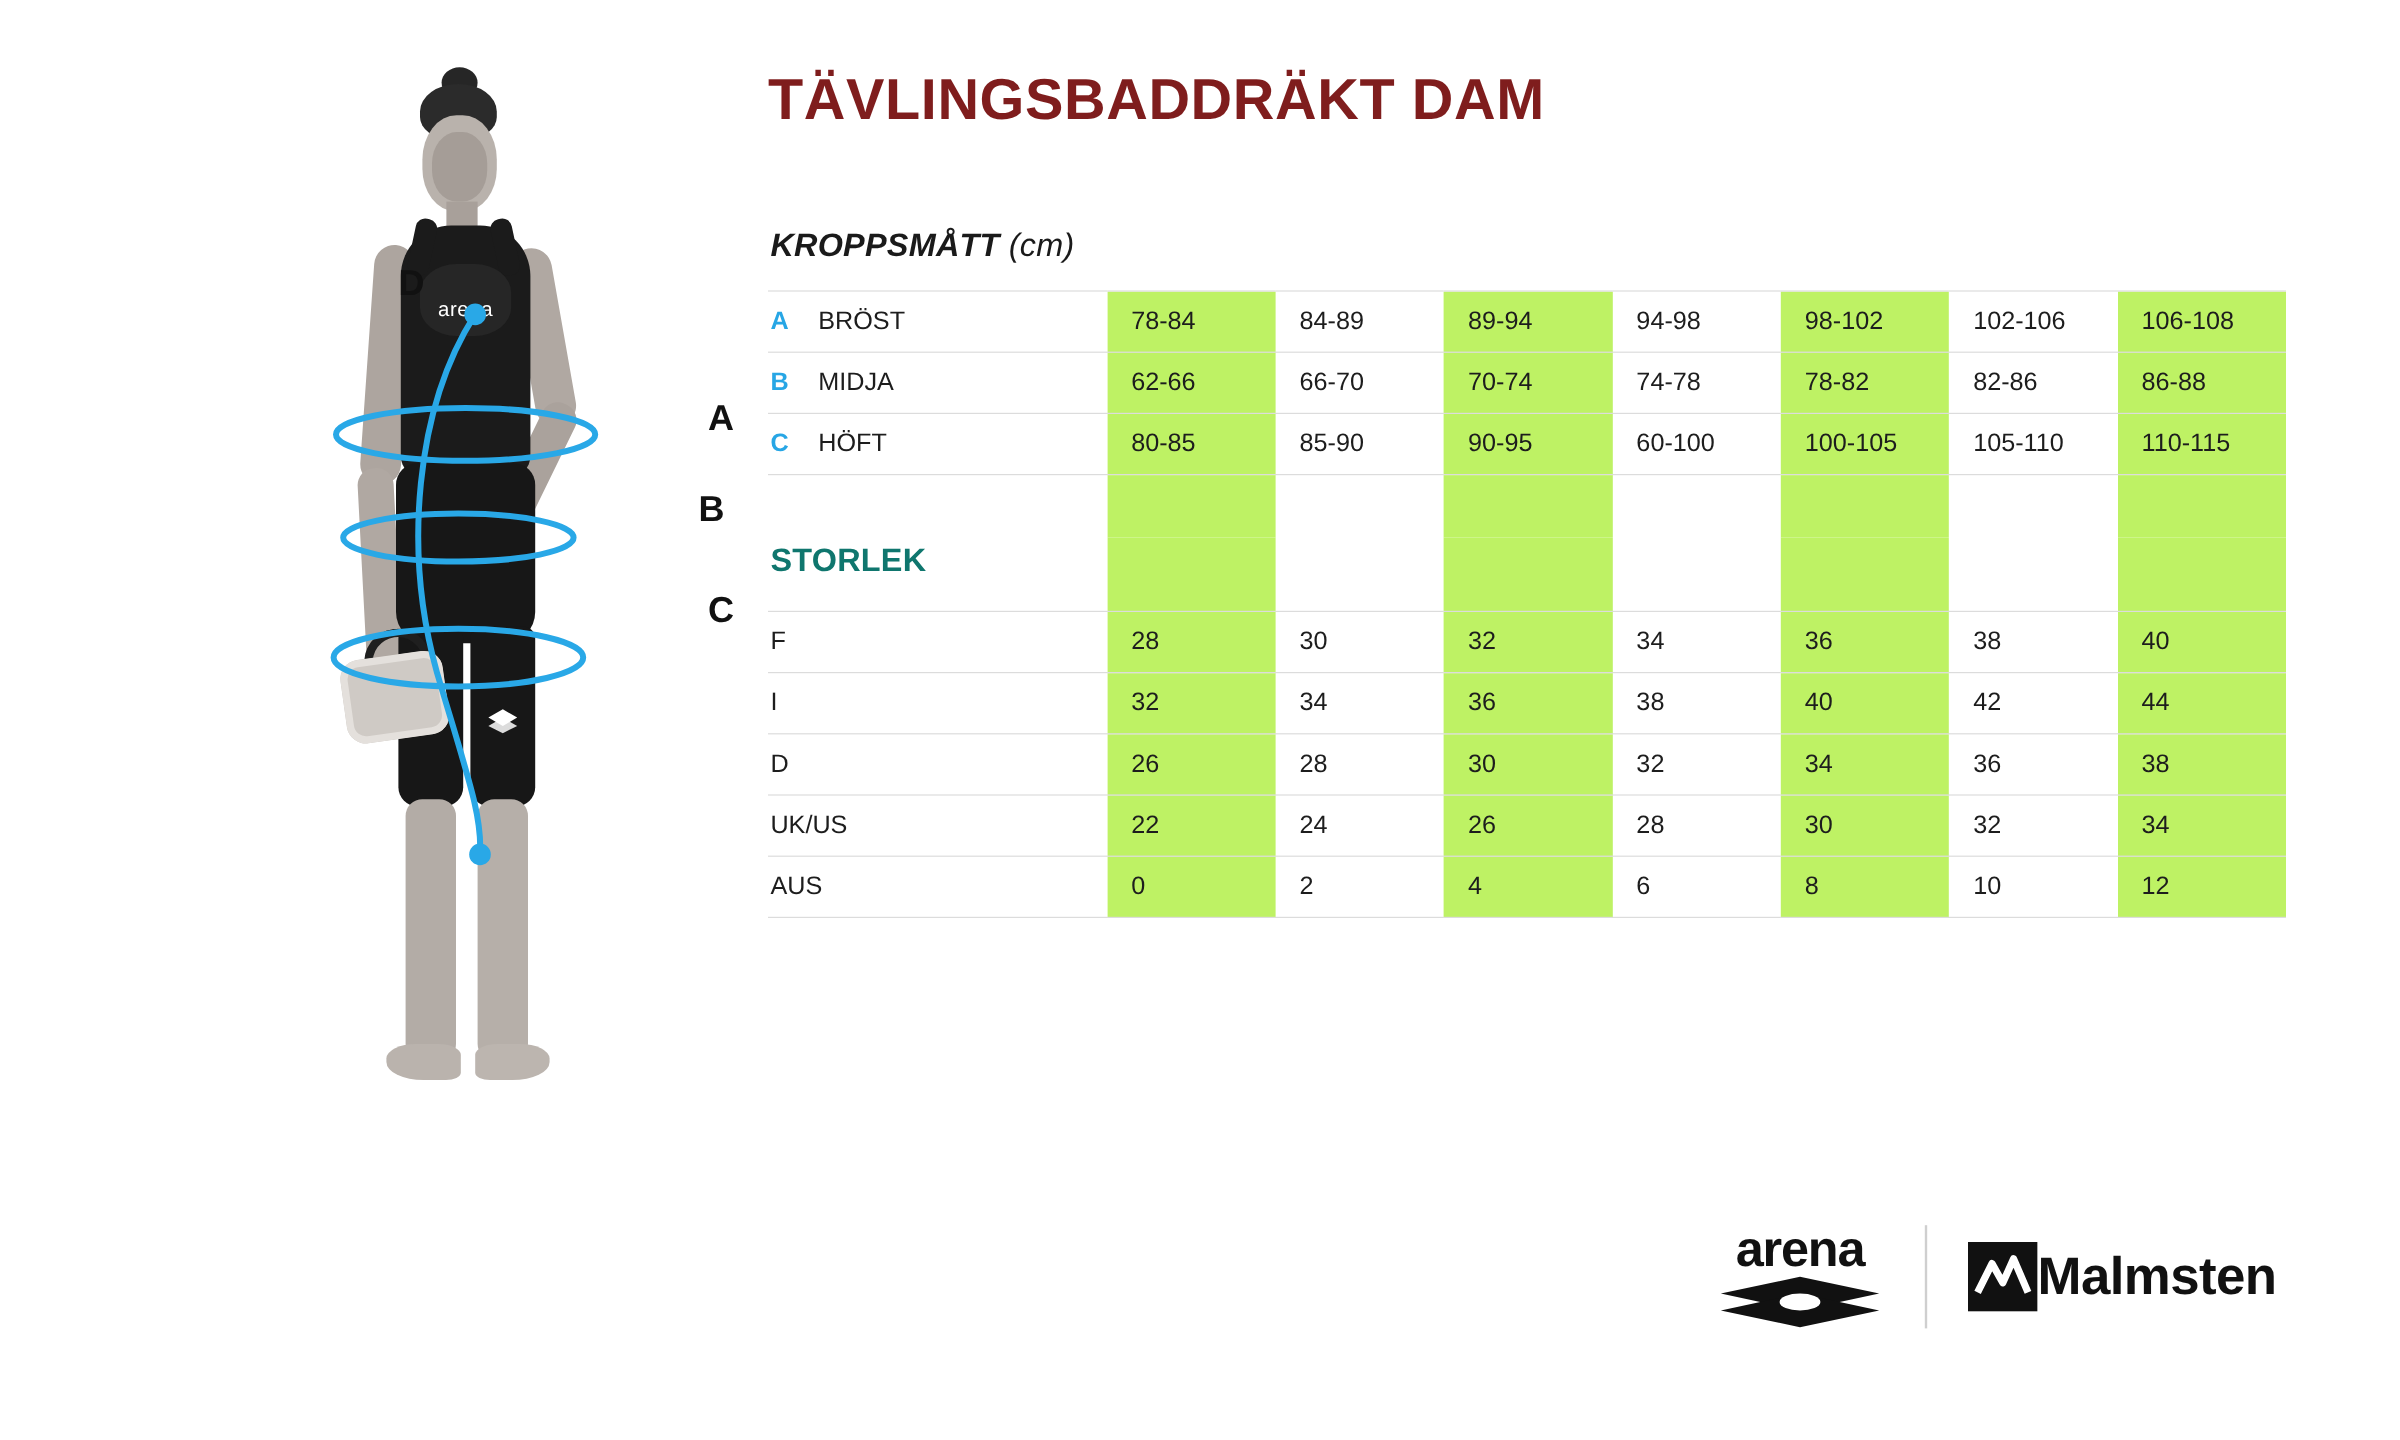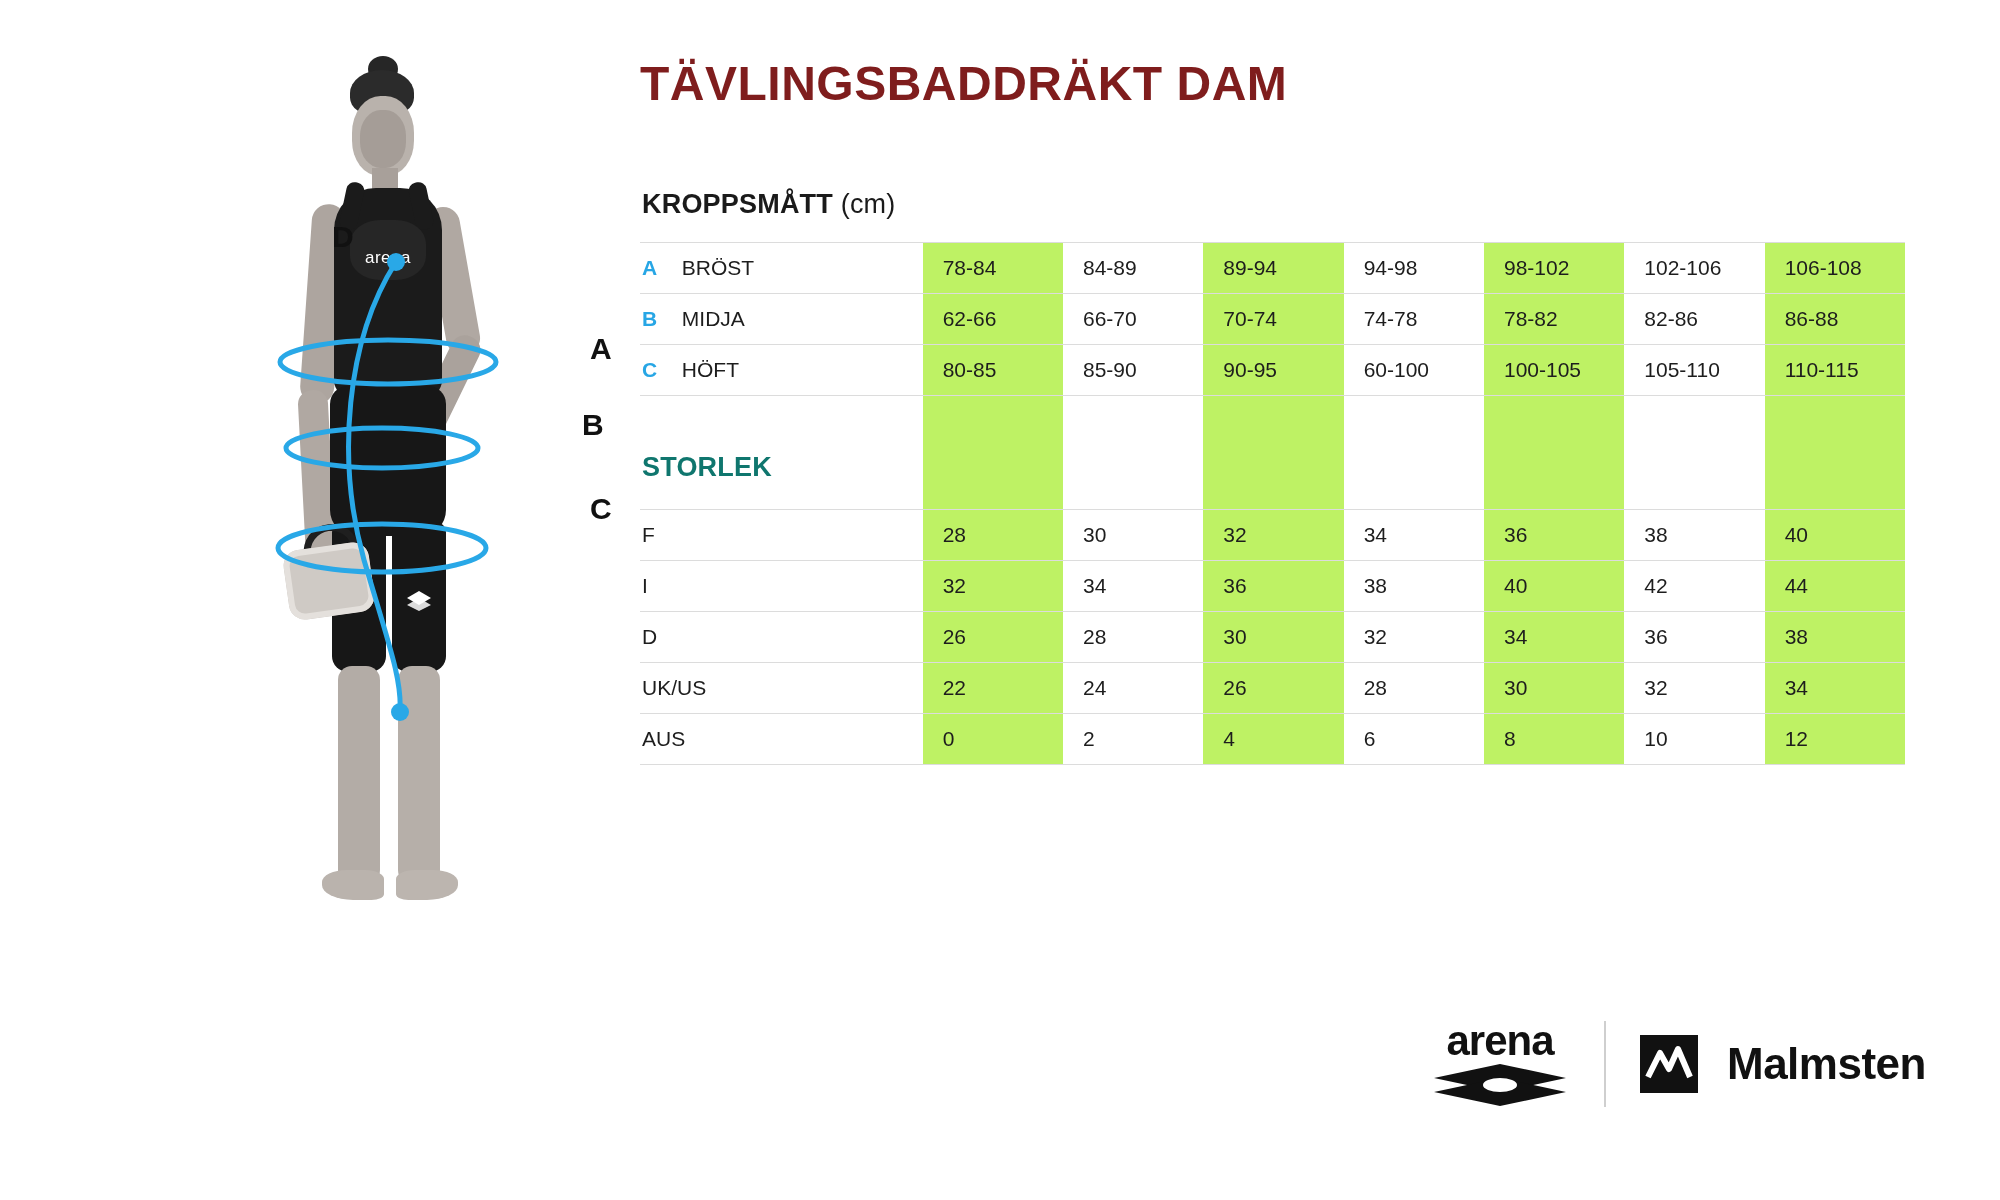--- a/index.html
+++ b/index.html
@@ -155,20 +155,21 @@
     color: #7f1d1d;
     letter-spacing: .5px;
     margin: 0 0 78px 0;
   }
   .section-head {
     font-size: 27px;
     font-weight: bold;
     color: #1a1a1a;
     margin: 0 0 22px 2px;
     letter-spacing: .2px;
+    font-style: italic;
   }
   .section-head .unit { font-weight: normal; }
 
   table {
     border-collapse: collapse;
     width: 1265px;
     table-layout: fixed;
   }
   td {
     font-size: 21px;
@@ -205,21 +206,21 @@
     position: absolute;
     left: 1430px; top: 1020px;
     display: flex; align-items: center; gap: 34px;
   }
   .arena-logo { display: flex; flex-direction: column; align-items: center; }
   .arena-word {
     font-size: 42px; font-weight: bold; color: #111; letter-spacing: -1px;
     line-height: 1;
   }
   .divider { width: 2px; height: 86px; background: #cfcfcf; }
-  .malmsten { display: flex; align-items: center; gap: 29px; }
+  .malmsten { display: flex; align-items: center; gap: 0; }
   .malmsten-word {
     font-size: 44px; font-weight: bold; color: #111; letter-spacing: -.5px;
   }
 </style>
 </head>
 <body>
 
 <div class="page">
 
   <div class="figure-panel">

